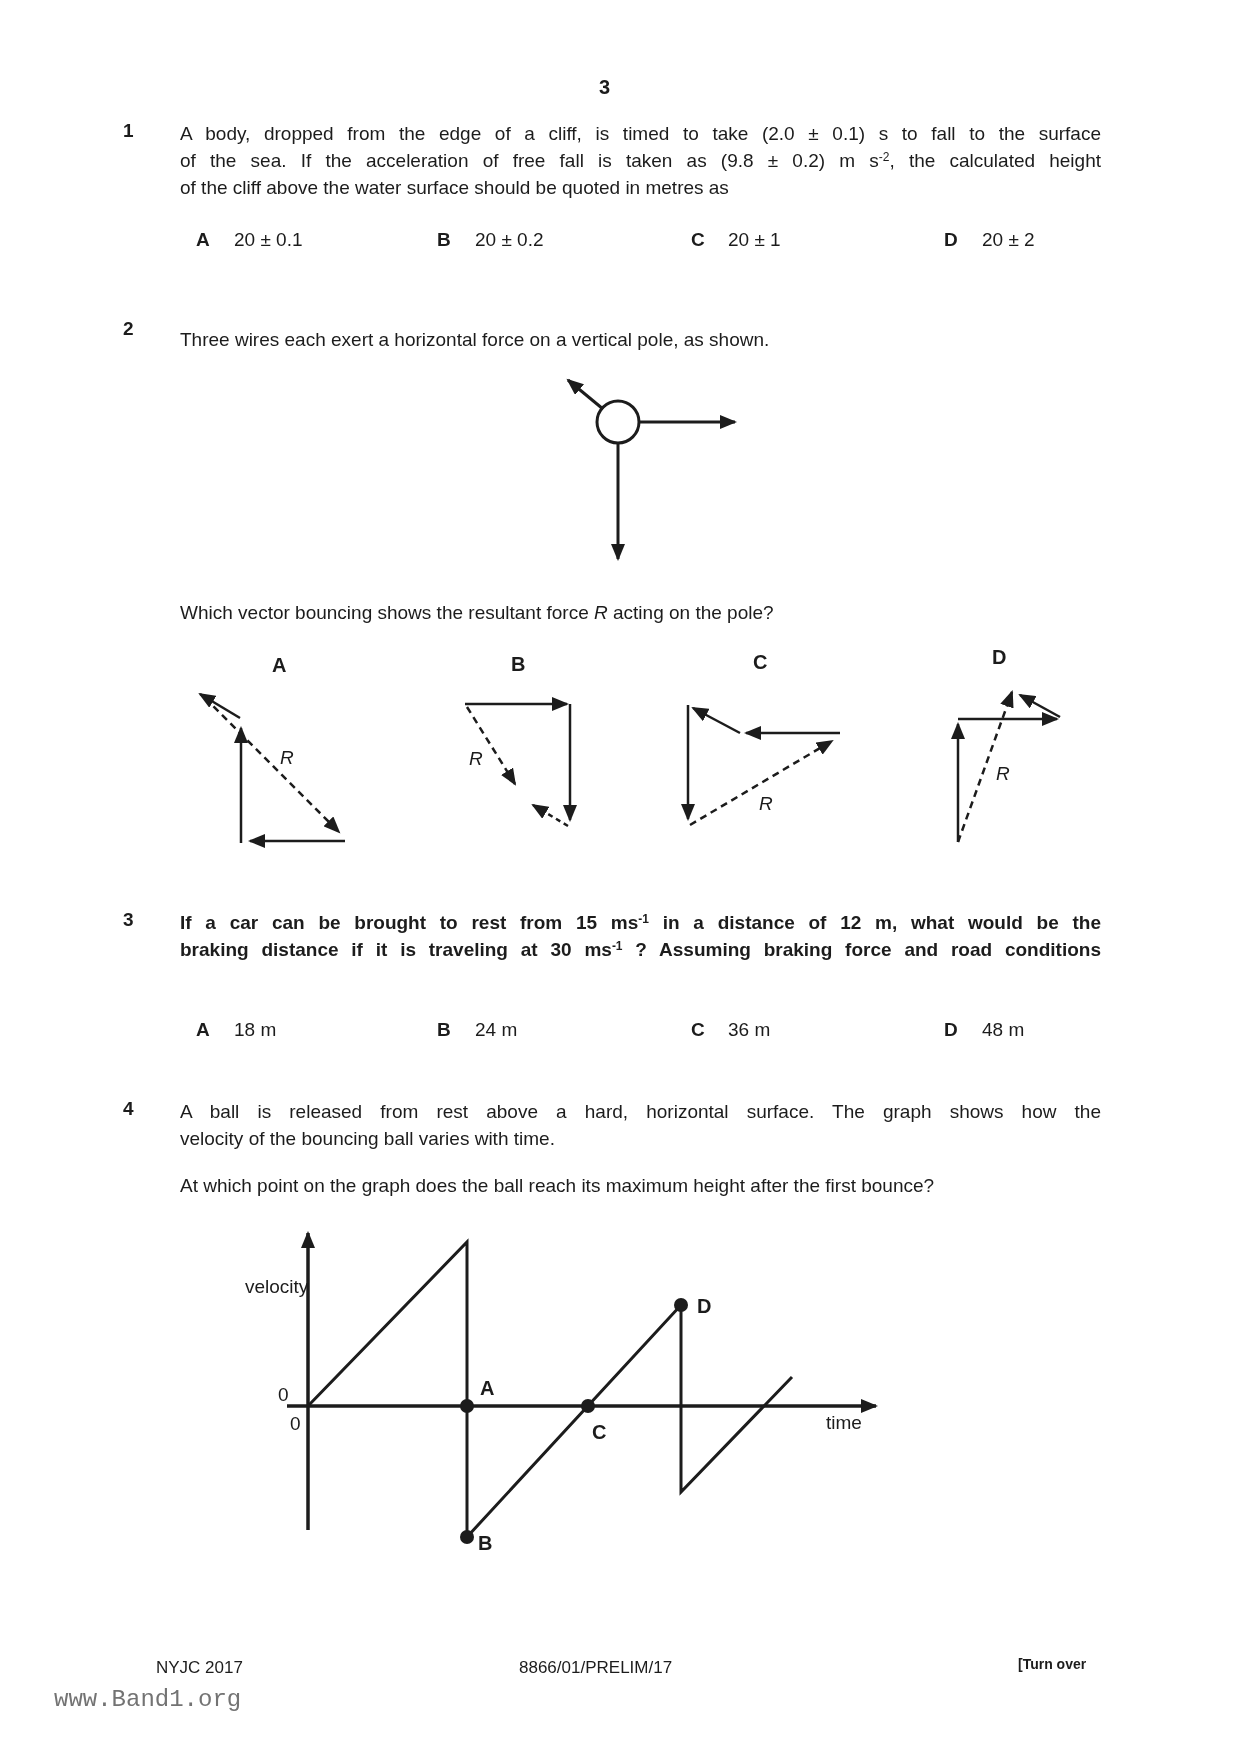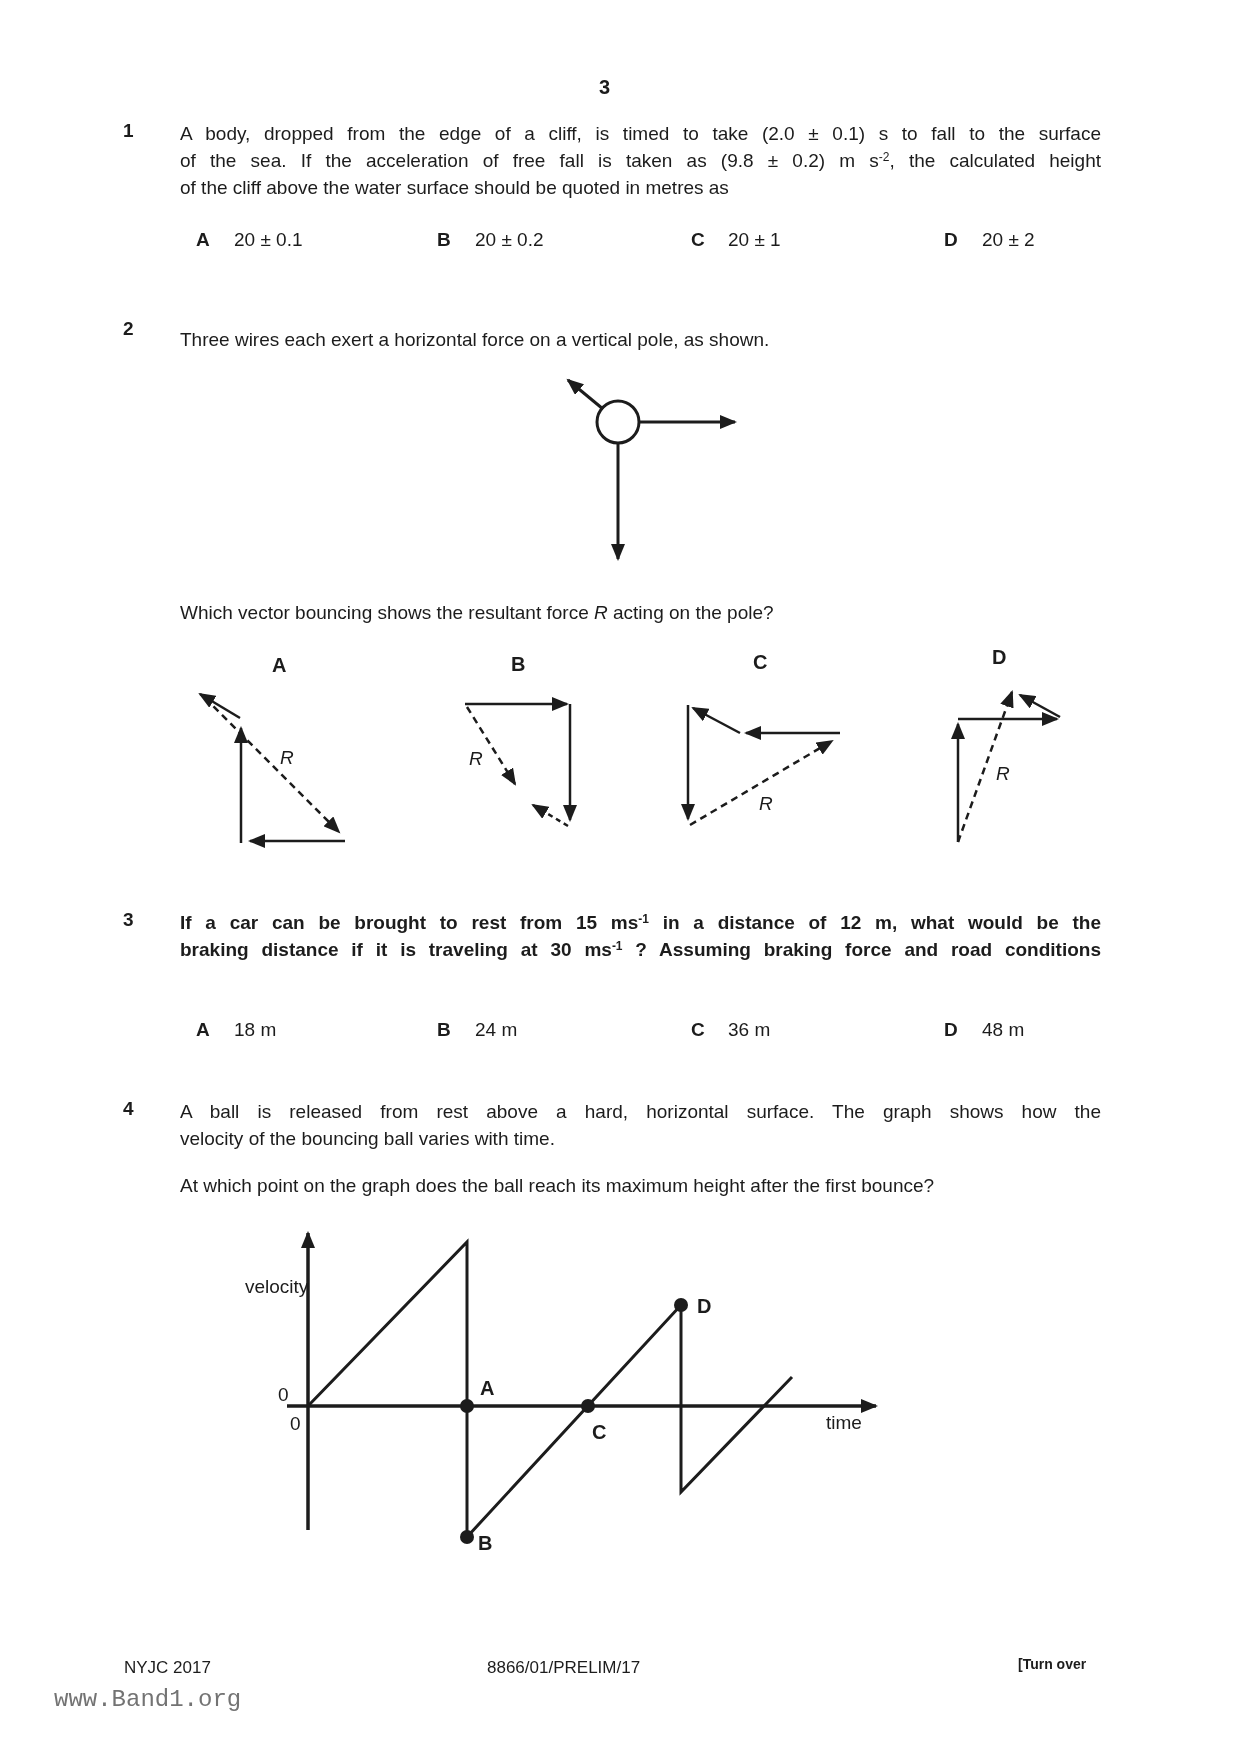--- a/index.html
+++ b/index.html
@@ -10,21 +10,21 @@
   }
   .abs{position:absolute;}
   .pagenum{font-weight:bold;font-size:20px;}
   .qnum{font-weight:bold;font-size:19px;}
   .qblock{left:180px;width:921px;font-size:19px;line-height:27px;}
   .just div.j{text-align:justify;text-align-last:justify;}
   sup.e{font-size:12px;line-height:0;vertical-align:6px;letter-spacing:0;}
   .optrow{left:180px;width:940px;height:27px;font-size:19px;}
   .opt-letter{position:absolute;top:0;font-weight:bold;}
   .opt-value{position:absolute;top:0;}
-  .footer-text{font-size:17px;}
+  .footer-text{font-size:17px;margin-left:32px;}
   .footer-bold{font-size:14px;font-weight:bold;}
   .sitemark{font-family:"Liberation Mono", monospace;font-size:24px;color:#737373;}
   svg text{font-family:"Liberation Sans", sans-serif;fill:#1c1c1c;}
   svg .dlabel{font-weight:bold;font-size:20px;}
   svg .rlabel{font-style:italic;font-size:19px;}
   svg .axlabel{font-size:19px;}
   svg .ptlabel{font-weight:bold;font-size:20px;}
   .stroke{stroke:#1c1c1c;fill:none;}
 </style>
 </head>

